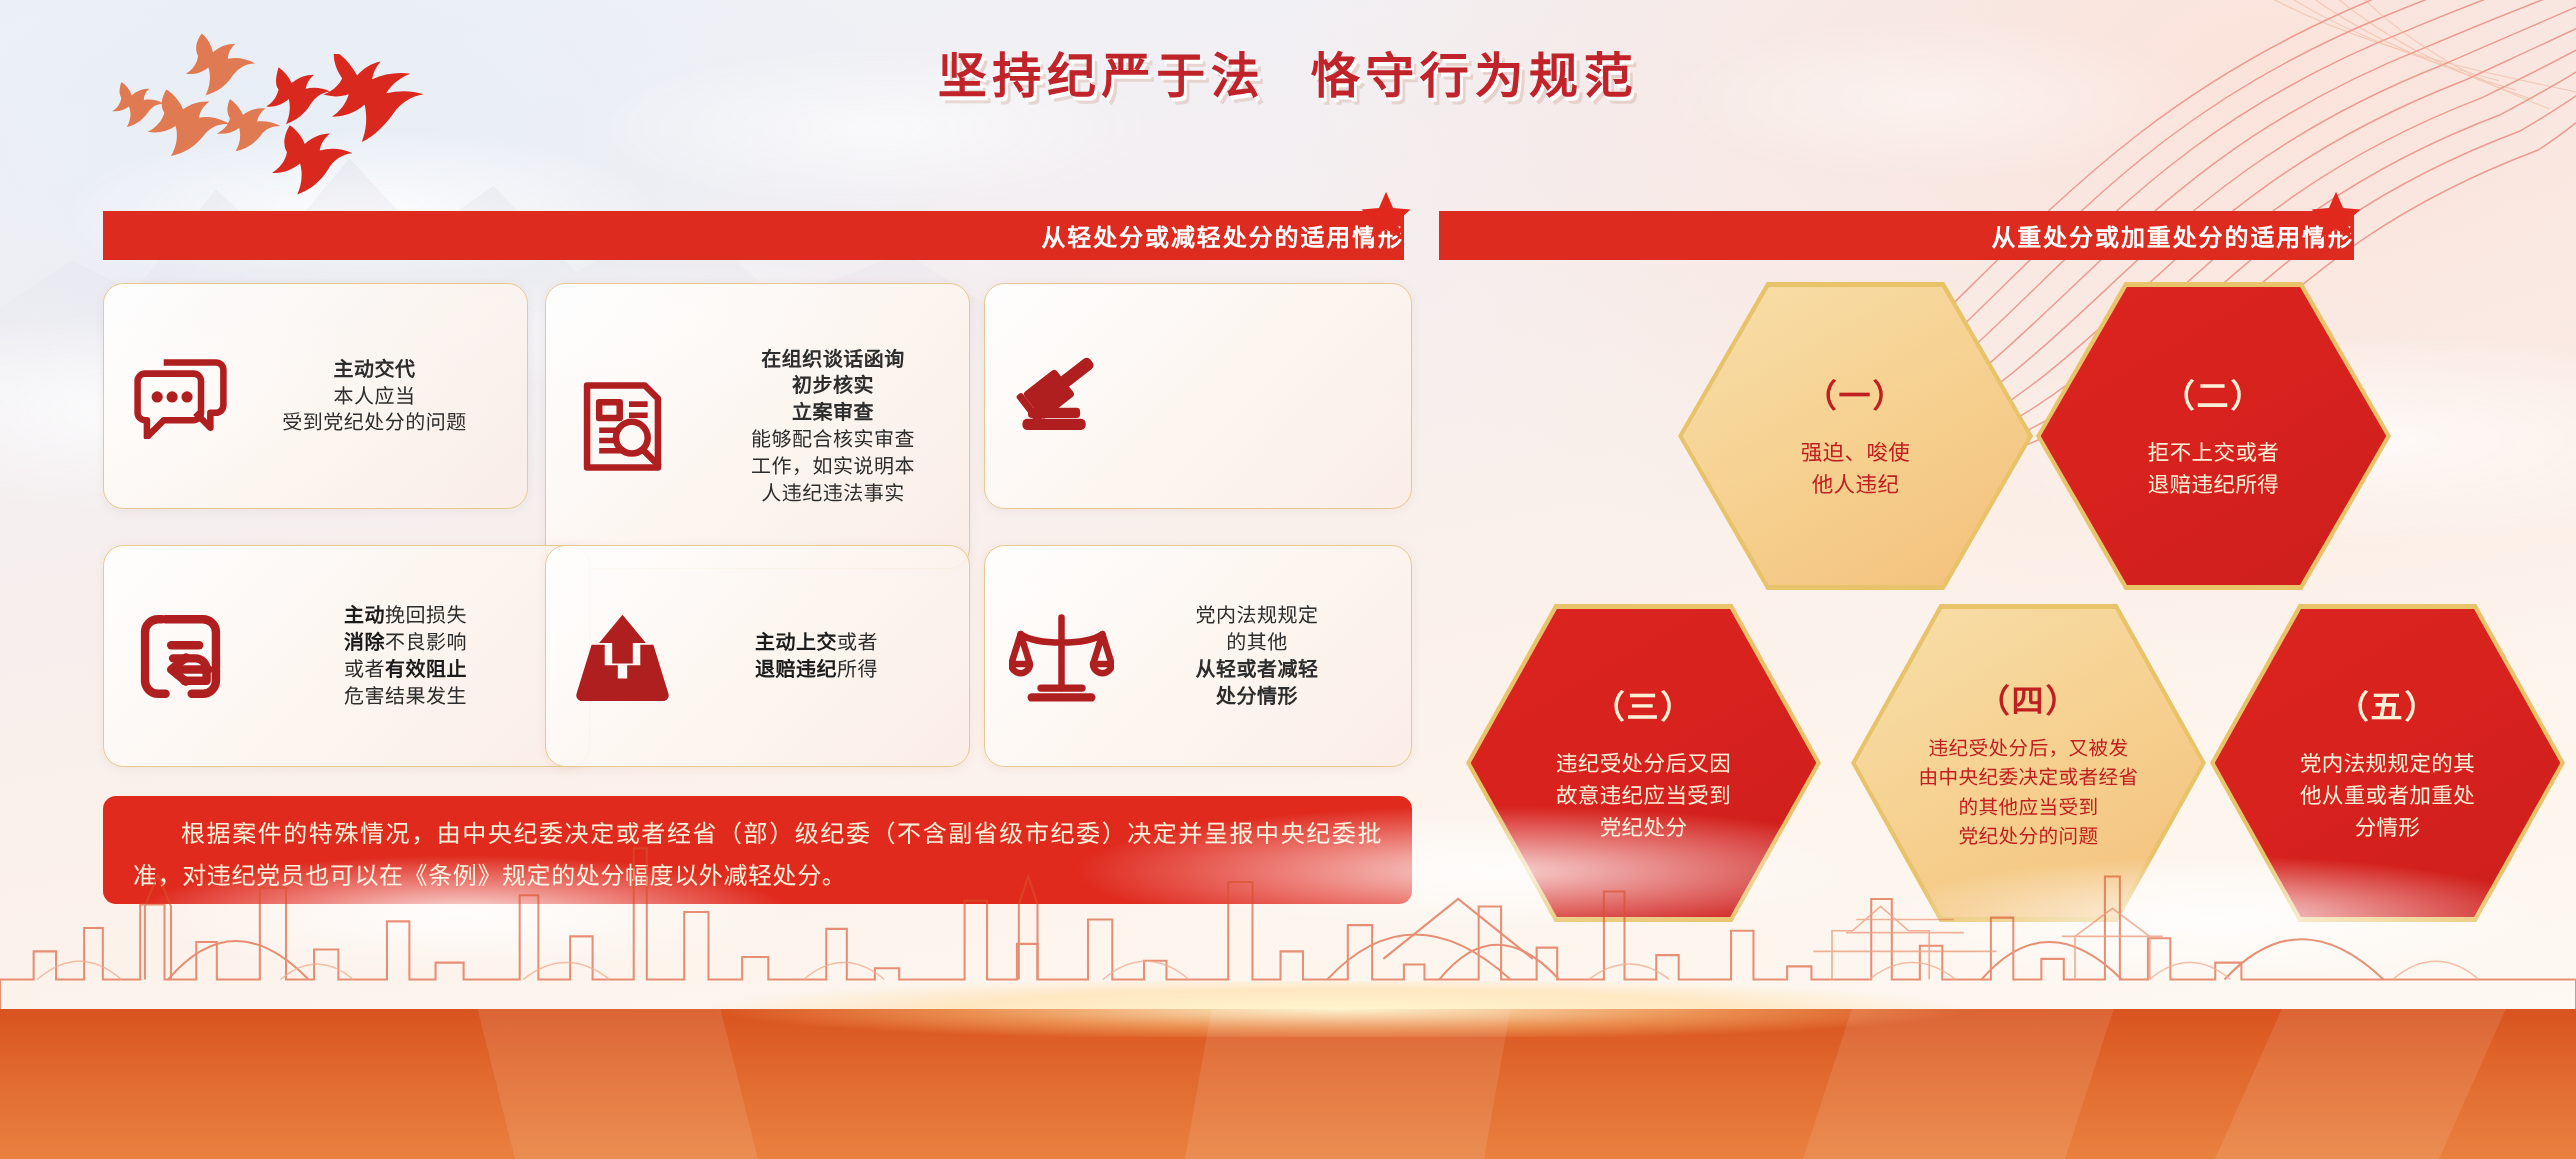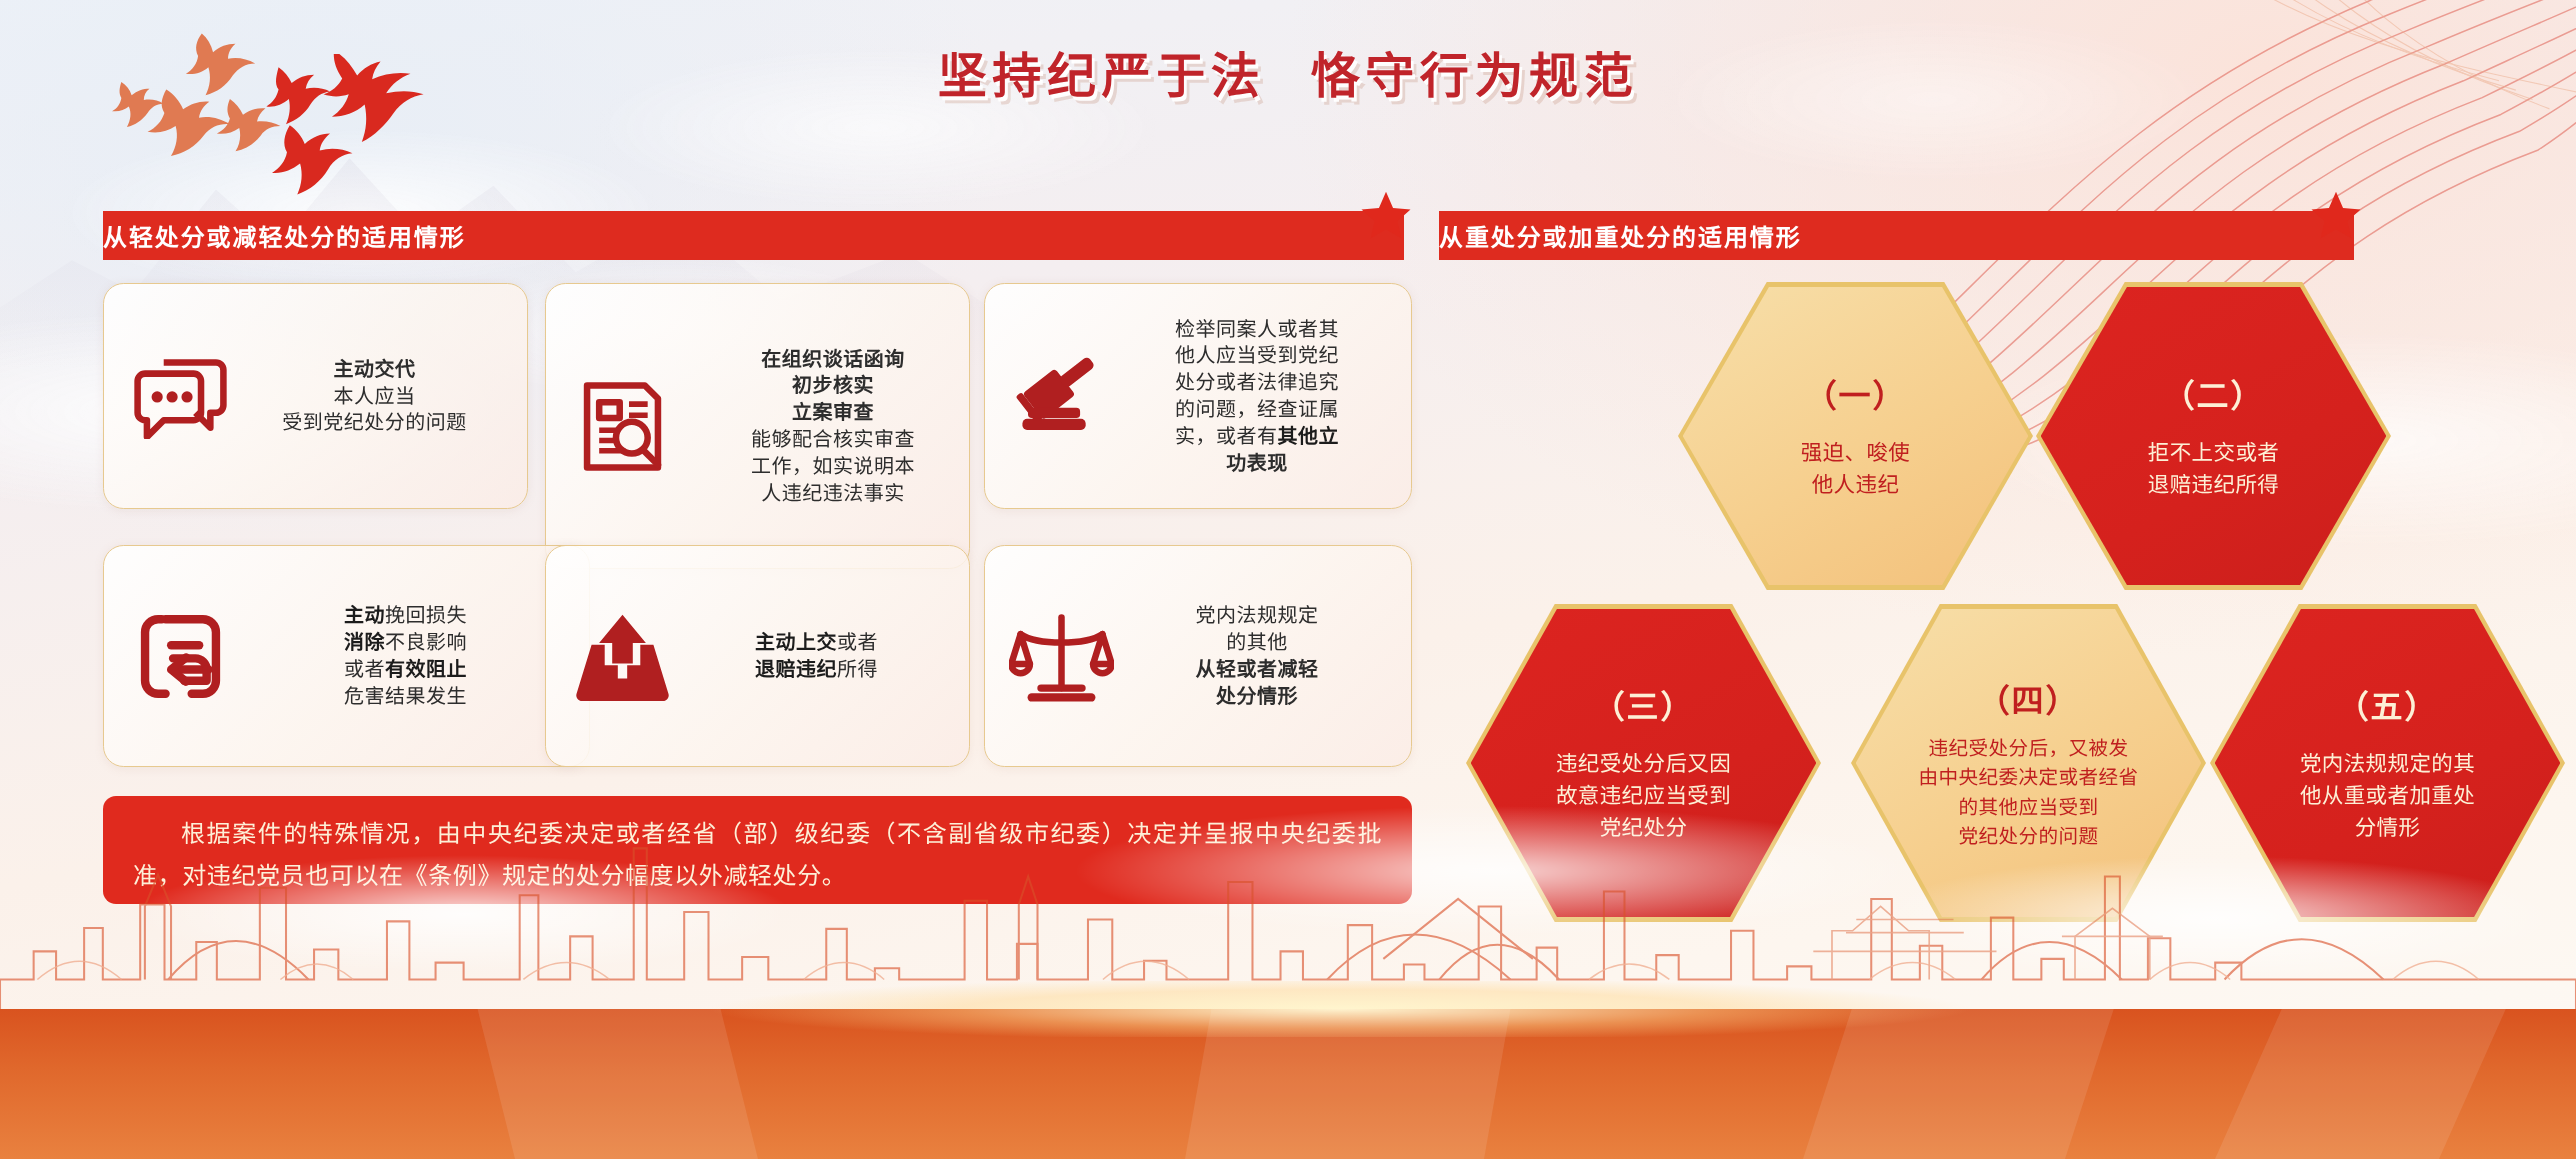--- a/index.html
+++ b/index.html
@@ -66,21 +66,21 @@
     font-family:"DejaVu Serif","Liberation Serif",serif;
     font-size:49px; font-weight:700; letter-spacing:5.6px;
     color:#c0242a;
     text-shadow: 2.8px 3.7px 0 rgba(255,255,255,.95), 5.6px 6.5px 0 rgba(200,150,130,.30);
     white-space:pre;
   }
 
   
   .banner{
     position:absolute; height:49px; background:#de2b1f;
-    display:flex; align-items:center; justify-content:flex-start;
+    display:flex; align-items:center; justify-content:flex-end;
     color:#fff; font-size:24px; font-weight:700; letter-spacing:1.9px;
   }
   .banner .star{
     position:absolute; right:-9.3px; top:-20.6px; width:54px; height:52px; color:#e0281c;
   }
   .banner-left{ left:103px; top:211px; width:1301px; }
   .banner-right{ left:1439px; top:211px; width:915px; }
 
   
   .card{
@@ -254,28 +254,20 @@
       <svg width="101" height="93" viewBox="0 0 108 100" fill="#b01f20">
         <g transform="rotate(-38 54 42)">
           <rect x="18" y="20" width="44" height="36" rx="4"></rect>
           <rect x="58" y="31" width="40" height="14" rx="5"></rect>
           <rect x="10" y="18" width="8" height="40" rx="3"></rect>
         </g>
         <rect x="12" y="74" width="68" height="12" rx="5"></rect>
         <rect x="18" y="62" width="56" height="11" rx="4"></rect>
       </svg>
     </div>
-    <div class="txt">
-      <span class="ln">检举同案人或者其</span>
-      <span class="ln">他人应当受到党纪</span>
-      <span class="ln">处分或者法律追究</span>
-      <span class="ln">的问题，经查证属</span>
-      <span class="ln"><span>实，或者有</span><b>其他立</b></span>
-      <span class="ln" style="font-weight:700">功表现</span>
-    </div>
   </div>
 
   <div class="card c4">
     <div class="icon">
       <svg width="97" height="97" viewBox="0 0 104 104" fill="none" stroke="#b01f20" stroke-width="9" stroke-linecap="round" stroke-linejoin="round">
         <path d="M36 12 H76 a14 14 0 0 1 14 14 V78 a14 14 0 0 1 -14 14 H64"></path>
         <path d="M36 92 H28 a14 14 0 0 1 -14 -14 V26 a14 14 0 0 1 14 -14 h4"></path>
         <path d="M42 40 H72"></path>
         <path d="M82 66 H52 a0 0 0 0 1 0 0"></path>
         <path d="M80 66 a12 12 0 0 0 -12 -12 H44"></path>

